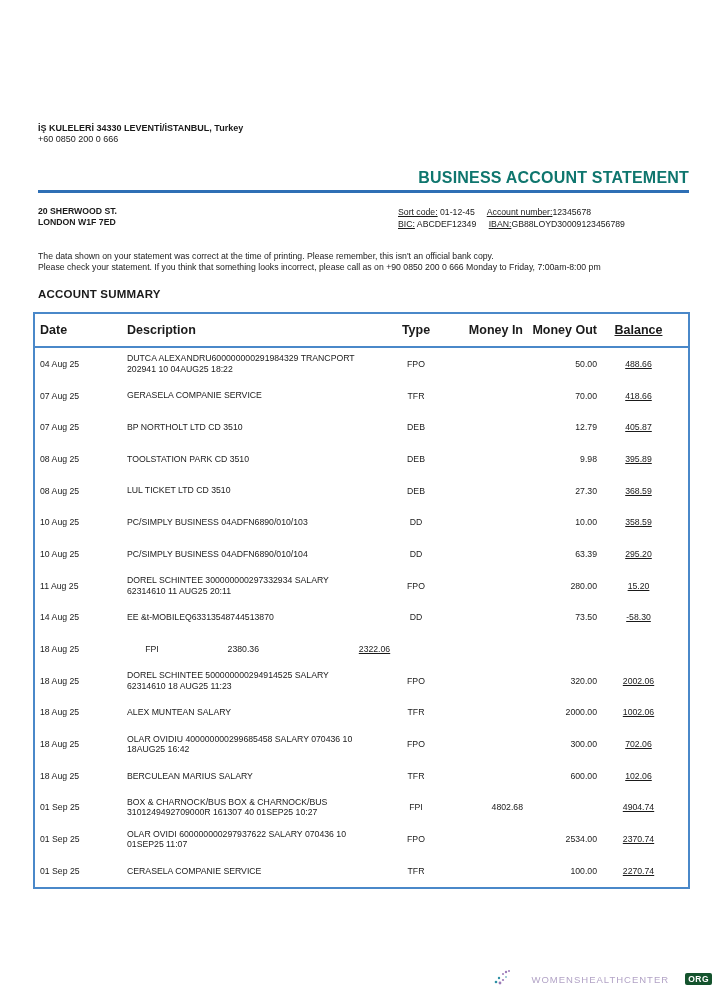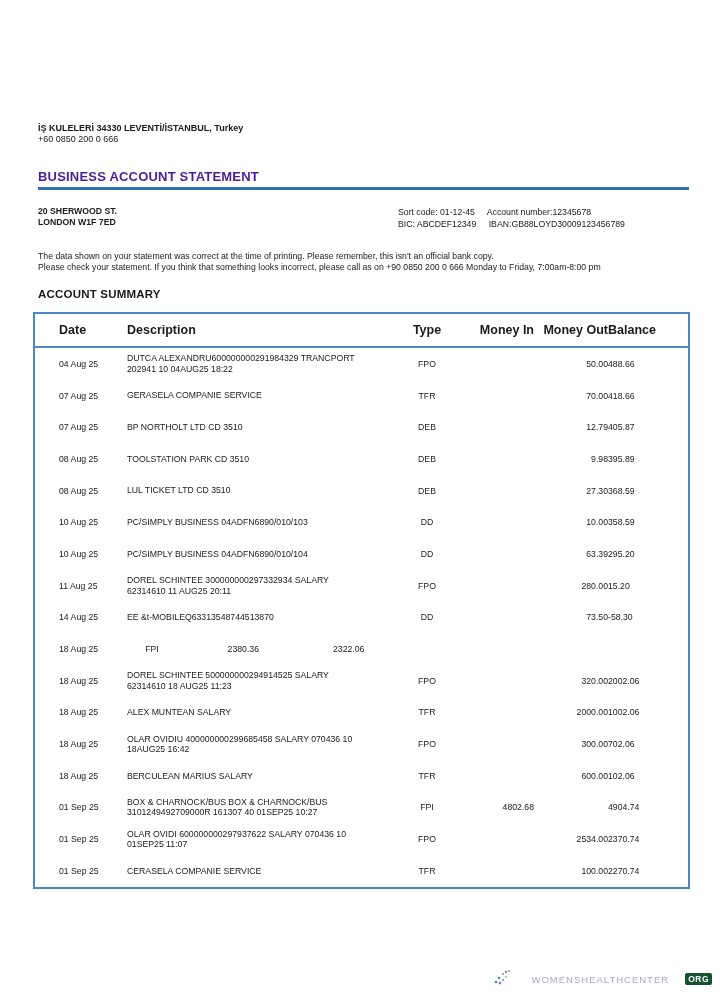--- a/index.html
+++ b/index.html
@@ -14,46 +14,46 @@
   .logo-word { font-size:31px; font-weight:700; color:#1d55a4; letter-spacing:.5px; }
   .logo-glyph { position:relative; width:50px; height:104px; margin:0 2px; }
   .logo-glyph svg { display:block; }
 
   .bank-address { position:absolute; left:38px; top:123px; line-height:11px; }
   .bank-address .l1 { font-size:9px; font-weight:700; }
   .bank-address .l2 { font-size:9px; }
 
   
   .title-block { position:absolute; left:38px; right:31px; top:169px; }
-  .title-block h1 { font-size:13px; font-weight:700; color:#4c1d95; letter-spacing:.2px; }
+  .title-block h1 { font-size:16px; font-weight:700; color:#0f766e; letter-spacing:.2px;text-align:right; }
   .title-rule { margin-top:3px; height:3px; background:#2e6fb5; }
 
   
   .parties { position:absolute; left:38px; right:31px; top:206px; display:flex; }
   .customer { width:360px; font-size:8.7px; font-weight:700; line-height:11px; }
   .acct { font-size:8.7px; line-height:12px; }
   .acct .pair { margin-right:10px; }
-  .acct .lab { font-weight:400; }
+  .acct .lab { font-weight:400;text-decoration:underline; }
 
   
   .notice { position:absolute; left:38px; right:31px; top:251px; font-size:8.7px; line-height:11px; }
 
   
   .summary-title { position:absolute; left:38px; top:288px; font-size:11.5px; font-weight:700; letter-spacing:.2px; }
 
   
   .stmt-table { position:absolute; left:33px; right:30px; top:312px; border:2px solid #4a88c9; background:#fff; }
   .thead { display:flex; align-items:center; height:34px; border-bottom:2px solid #4a88c9; font-weight:700; font-size:12.5px; }
   .tr { display:flex; align-items:center; min-height:31.7px; font-size:8.7px; }
-  .c-date  { width:88px;  padding-left:24px;  }
+  .c-date  { width:88px;  padding-left:5px;  }
   .c-desc  { flex:1;      padding-left:4px; padding-right:6px; }
   .c-type  { width:58px;  text-align:center; }
   .c-in    { width:78px;  text-align:right; }
   .c-out   { width:74px;  text-align:right; }
-  .c-bal   { width:80px; text-align:left; padding-right:8px; }
+  .c-bal   { width:91px; text-align:center; padding-right:8px;text-decoration:underline; }
   .tr .c-date { font-weight:400; }
   .tr .c-desc { line-height:10.5px; }
   .tr { padding:5px 0; }
 
   
   .footer { position:absolute; right:8px; bottom:10px; display:flex; align-items:center; gap:16px; }
   .wm-text { font-size:9.5px; letter-spacing:1px; color:#b2a3c6; }
   .wm-org { font-size:8.5px; font-weight:700; color:#fff; background:#14532d; padding:1px 3px; border-radius:2px; letter-spacing:.5px; }
 </style>
 </head>

